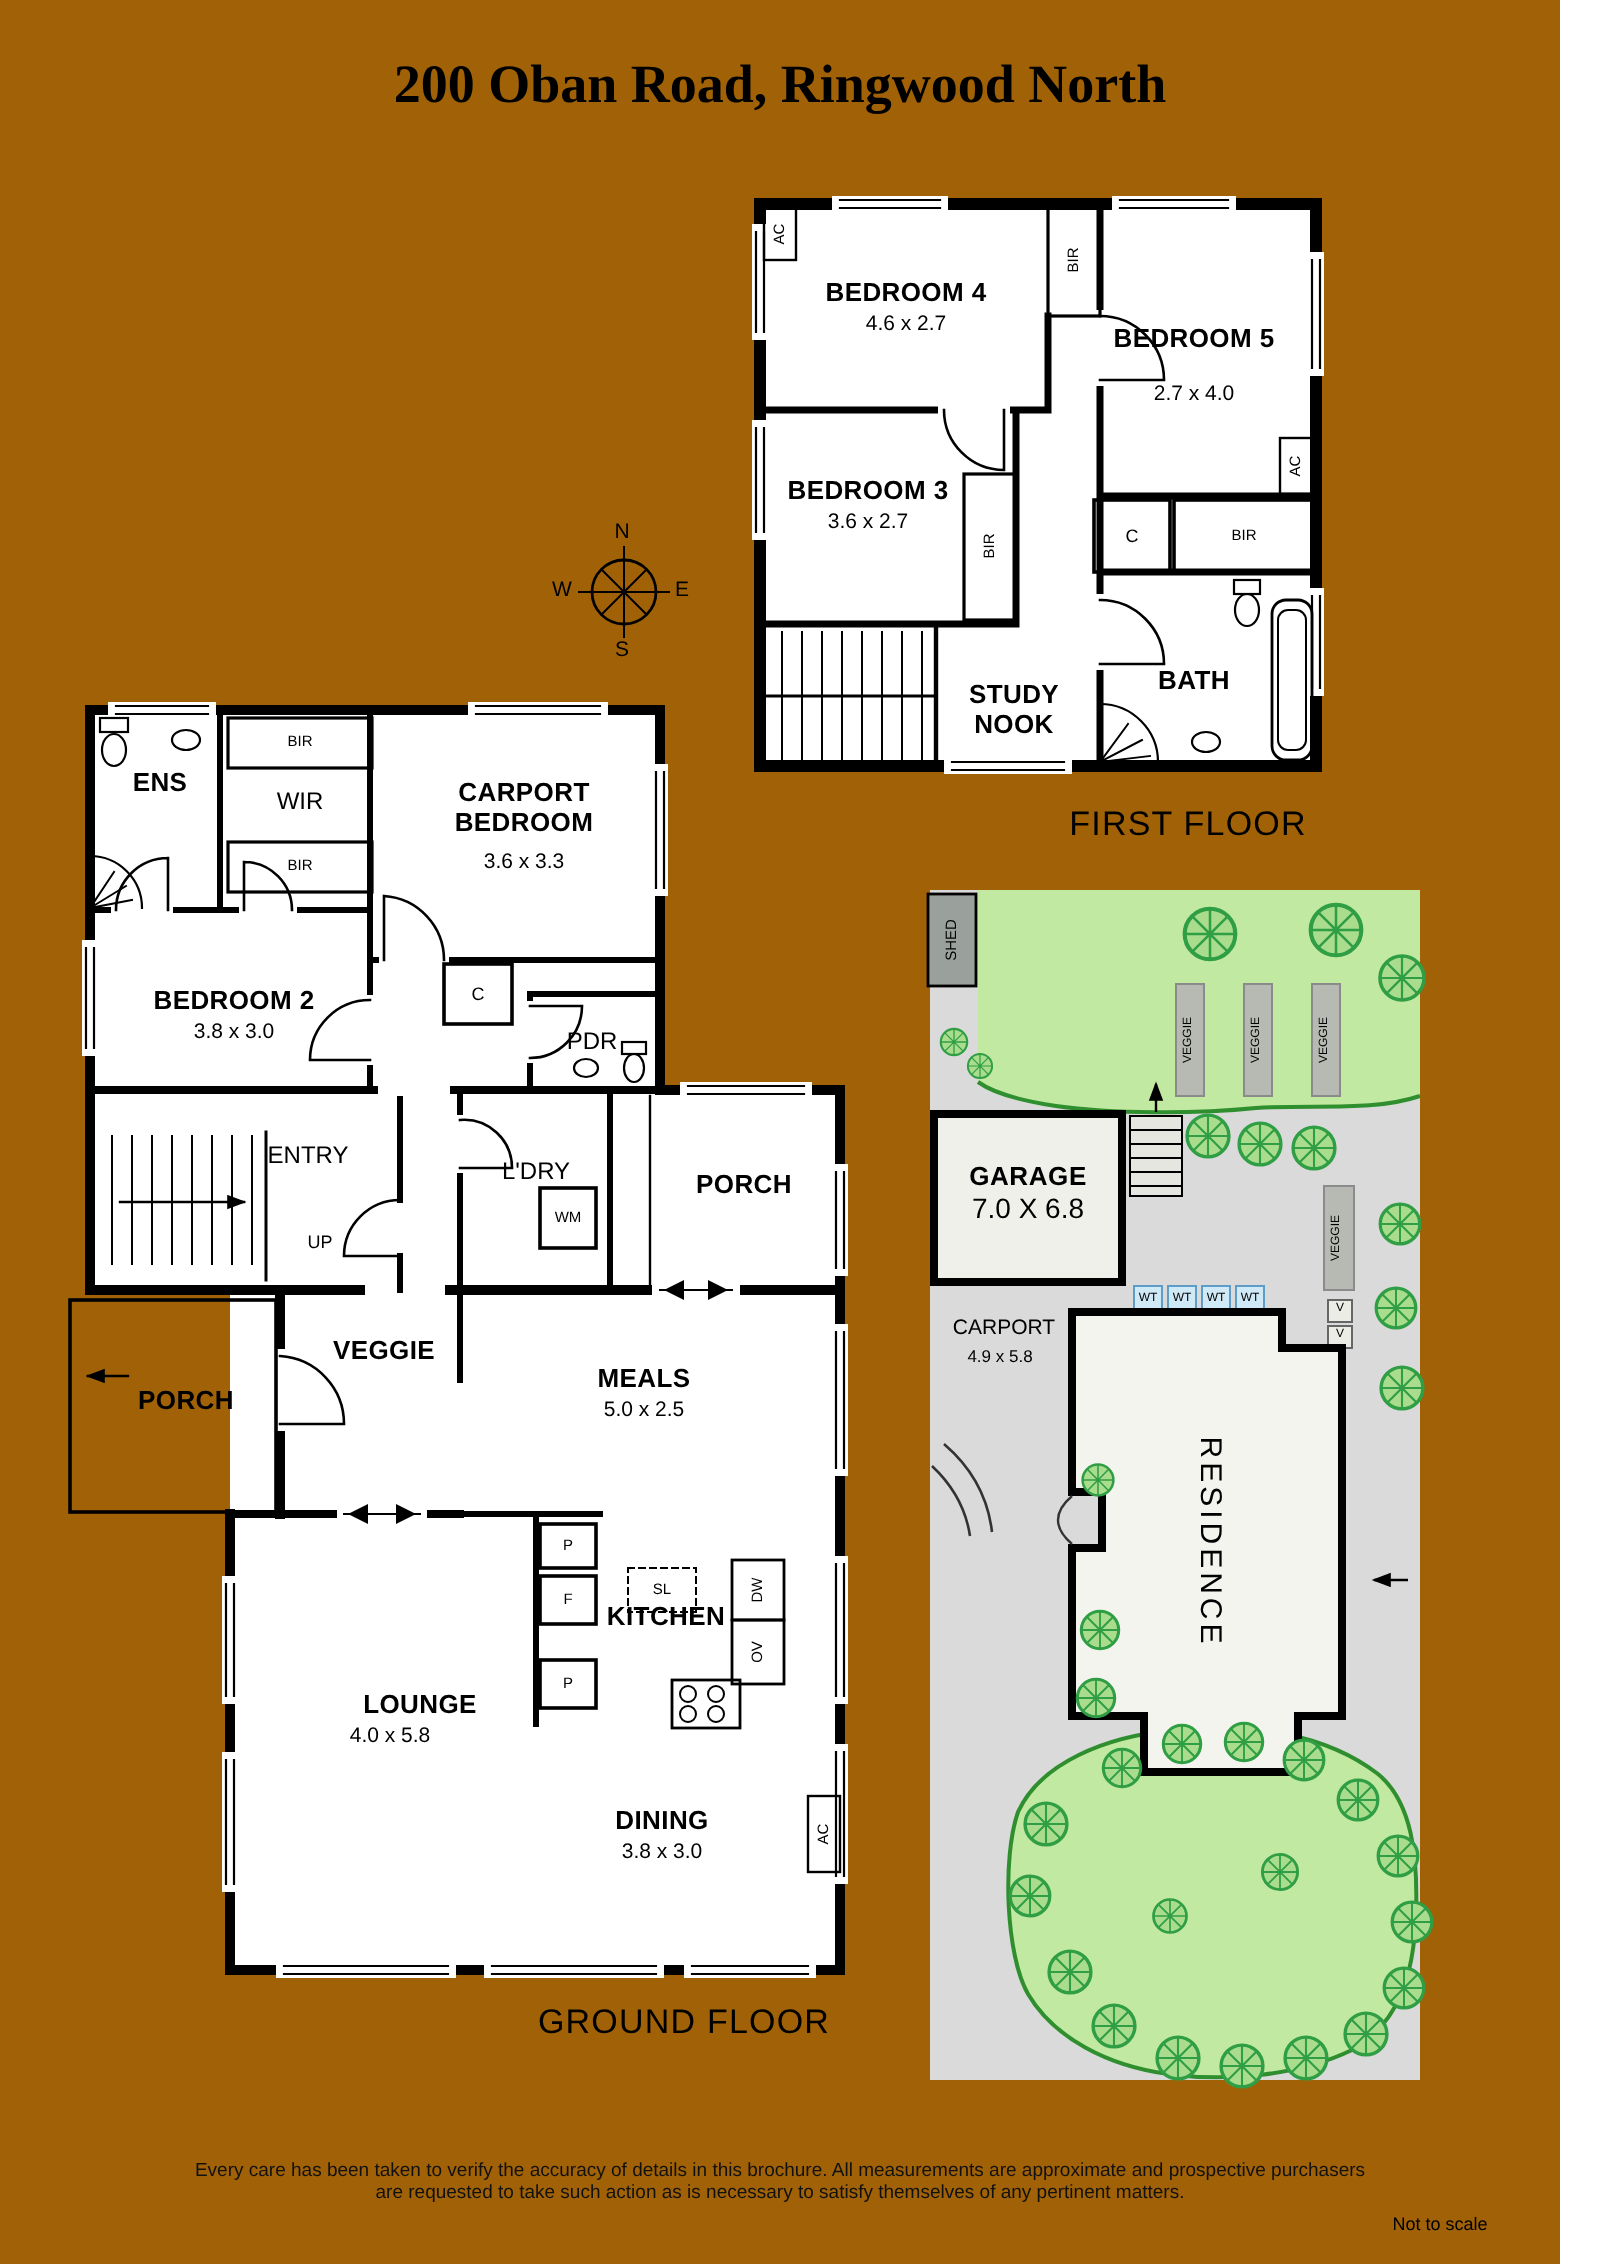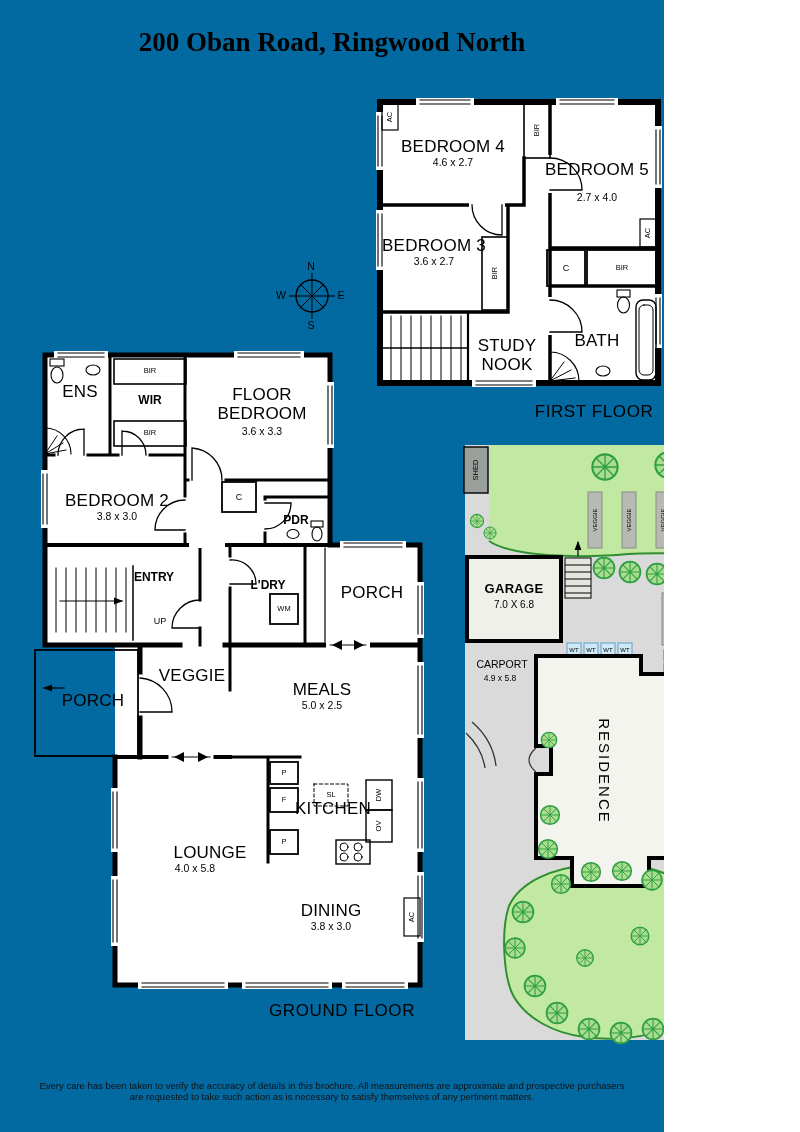--- a/index.html
+++ b/index.html
@@ -1,32 +1,32 @@
 <!DOCTYPE html>
 <html><head>
 <meta charset="utf-8">
 <style>
   body{margin:0;background:#fff}
-  #page{position:relative;width:664px;height:1132px;background:#0369a1;overflow:hidden;font-family:"Liberation Sans",sans-serif}
+  #page{position:relative;width:780px;height:1132px;background:#a16207;overflow:hidden;font-family:"Liberation Sans",sans-serif}
   #page>svg{position:absolute;left:0;top:0}
   .title{position:absolute;left:0;right:0;top:27px;text-align:center;font-family:"Liberation Serif",serif;font-weight:bold;font-size:27px;color:#000;z-index:4}
   .lbl{position:absolute;transform:translate(-50%,-50%);text-align:center;white-space:nowrap;color:#000;line-height:1.12;z-index:4}
-  .room{font-size:17px;font-weight:normal;letter-spacing:.2px}
-  .room2{font-size:12px;font-weight:bold}
+  .room{font-size:13px;font-weight:bold;letter-spacing:.2px}
+  .room2{font-size:12px;font-weight:normal}
   .dims{font-size:10.5px}
   .sm{font-size:9px}
   .tny{font-size:7.5px}
   .vtny{font-size:6px}
   .cap{font-size:17px;letter-spacing:.6px}
   .cmp{font-size:10.5px}
   .vert{transform:translate(-50%,-50%) rotate(-90deg)}
   .vert2{transform:translate(-50%,-50%) rotate(90deg)}
   .wrapped{white-space:normal}
   .garname{font-size:13px;font-weight:bold;letter-spacing:.3px}
-  .gardims{font-size:10px}
+  .gardims{font-size:14px}
   .carname{font-size:10.5px}
   .cardims{font-size:8.5px}
   .res{font-size:15px;letter-spacing:2px}
   .foot{position:absolute;left:0;right:0;text-align:center;font-size:9.5px;color:#111;z-index:4}
   .mark{position:absolute;font-family:"Liberation Serif",serif;font-size:30px;color:#d9d8d2;letter-spacing:1px;z-index:3}
 </style>
 </head>
 <body>
 
 <div id="page">
@@ -274,21 +274,21 @@
   <div class="lbl cap" style="left:594px;top:412px">FIRST FLOOR</div>
 
   <div class="lbl cmp" style="left:311px;top:267px">N</div>
   <div class="lbl cmp" style="left:341px;top:296px">E</div>
   <div class="lbl cmp" style="left:311px;top:326px">S</div>
   <div class="lbl cmp" style="left:281px;top:296px">W</div>
 
   <div class="lbl room" style="left:80px;top:392px">ENS</div>
   <div class="lbl tny" style="left:150px;top:371px">BIR</div>
   <div class="lbl room2" style="left:150px;top:401px">WIR</div>
-  <div class="lbl room wrapped" style="left:262px;top:404px;width:96px">FLOOR BEDROOM</div>
+  <div class="lbl room wrapped" style="left:262px;top:404px;width:96px">CARPORT BEDROOM</div>
   <div class="lbl dims" style="left:262px;top:432px">3.6 x 3.3</div>
   <div class="lbl tny" style="left:150px;top:433px">BIR</div>
   <div class="lbl room" style="left:117px;top:501px">BEDROOM 2</div>
   <div class="lbl dims" style="left:117px;top:517px">3.8 x 3.0</div>
   <div class="lbl sm" style="left:239px;top:497px">C</div>
   <div class="lbl room2" style="left:296px;top:521px">PDR</div>
   <div class="lbl room2" style="left:154px;top:578px">ENTRY</div>
   <div class="lbl sm" style="left:160px;top:621px">UP</div>
   <div class="lbl room2" style="left:268px;top:586px">L'DRY</div>
   <div class="lbl tny" style="left:284px;top:609px">WM</div>

